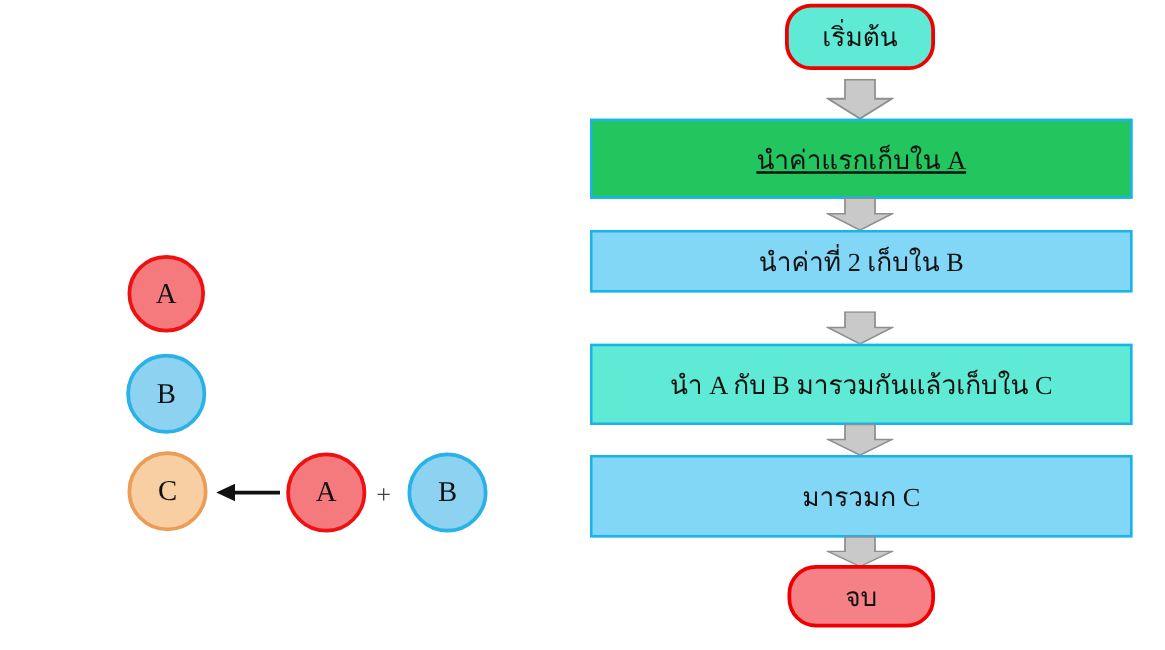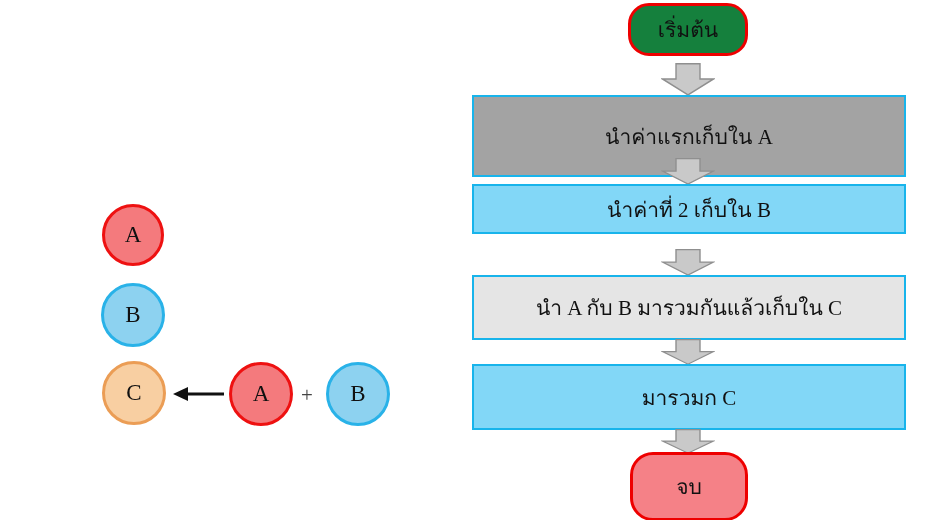--- a/index.html
+++ b/index.html
@@ -94,58 +94,58 @@
 
     <span class="plus" style="left:301px; top:385px;">+</span>
 
     <div class="circle" style="left: 326px; top: 362px; width: 64px; height: 64px; background: rgb(141, 210, 240); border-color: rgb(41, 178, 232);">
       <span>B</span>
     </div>
   </div>
 
   <div>
 
-    <div class="terminator" style="left: 628px; top: 3px; width: 120px; height: 53px; background: #15803d; border-color: rgb(238, 0, 0); text-align: center;">
+    <div class="terminator" style="left: 628px; top: 3px; width: 120px; height: 53px; background: #5eead4; border-color: rgb(238, 0, 0); text-align: center;">
       <span>เริ่มต้น</span>
     </div>
 
     <svg class="block-arrow" style="top:63px; height:33px;" viewBox="0 0 54 31" preserveAspectRatio="none">
       <polygon points="15,0.7 39,0.7 39,15 52.5,15 27,30 1.5,15 15,15" stroke-width="1.4" style="fill: rgb(201, 201, 201); stroke: rgb(143, 143, 143);"></polygon>
     </svg>
 
-    <div class="process" style="top: 95px; height: 82px; background: #a3a3a3; border-color: rgb(24, 180, 235);">
+    <div class="process" style="top: 95px; height: 64px; background: #22c55e; border-color: rgb(24, 180, 235); text-decoration: underline;">
       <span>นำค่าแรกเก็บใน A</span>
     </div>
 
     <svg class="block-arrow" style="top:158px; height:27px;" viewBox="0 0 54 31" preserveAspectRatio="none">
       <polygon points="15,0.7 39,0.7 39,15 52.5,15 27,30 1.5,15 15,15" stroke-width="1.4" style="fill: rgb(201, 201, 201); stroke: rgb(143, 143, 143);"></polygon>
     </svg>
 
     <div class="process" style="top: 184px; height: 50px; background: rgb(130, 215, 247); border-color: rgb(24, 180, 235);">
       <span>นำค่าที่ 2 เก็บใน B</span>
     </div>
 
     <svg class="block-arrow" style="top:249px; height:27px;" viewBox="0 0 54 31" preserveAspectRatio="none">
       <polygon points="15,0.7 39,0.7 39,15 52.5,15 27,30 1.5,15 15,15" stroke-width="1.4" style="fill: rgb(201, 201, 201); stroke: rgb(143, 143, 143);"></polygon>
     </svg>
 
-    <div class="process" style="top: 275px; height: 65px; background: #e5e5e5; border-color: rgb(24, 180, 235);">
+    <div class="process" style="top: 275px; height: 65px; background: #5eead4; border-color: rgb(24, 180, 235);">
       <span>นำ A กับ B มารวมกันแล้วเก็บใน C</span>
     </div>
 
     <svg class="block-arrow" style="top:339px; height:26px;" viewBox="0 0 54 31" preserveAspectRatio="none">
       <polygon points="15,0.7 39,0.7 39,15 52.5,15 27,30 1.5,15 15,15" stroke-width="1.4" style="fill: rgb(201, 201, 201); stroke: rgb(143, 143, 143);"></polygon>
     </svg>
 
     <div class="process" style="top: 364px; height: 66px; background: rgb(130, 215, 247); border-color: rgb(24, 180, 235);">
       <span>มารวมก C</span>
     </div>
 
     <svg class="block-arrow" style="top:429px; height:25px;" viewBox="0 0 54 31" preserveAspectRatio="none">
       <polygon points="15,0.7 39,0.7 39,15 52.5,15 27,30 1.5,15 15,15" stroke-width="1.4" style="fill: rgb(201, 201, 201); stroke: rgb(143, 143, 143);"></polygon>
     </svg>
 
-    <div class="terminator" style="left: 630px; top: 452px; width: 118px; height: 69px; border-radius: 23px; background: rgb(245, 129, 135); border-color: rgb(238, 0, 0);">
+    <div class="terminator" style="left: 630px; top: 452px; width: 118px; height: 50px; border-radius: 23px; background: rgb(245, 129, 135); border-color: rgb(238, 0, 0);">
       <span>จบ</span>
     </div>
   </div>
 
 </div>
 
 </body></html>

